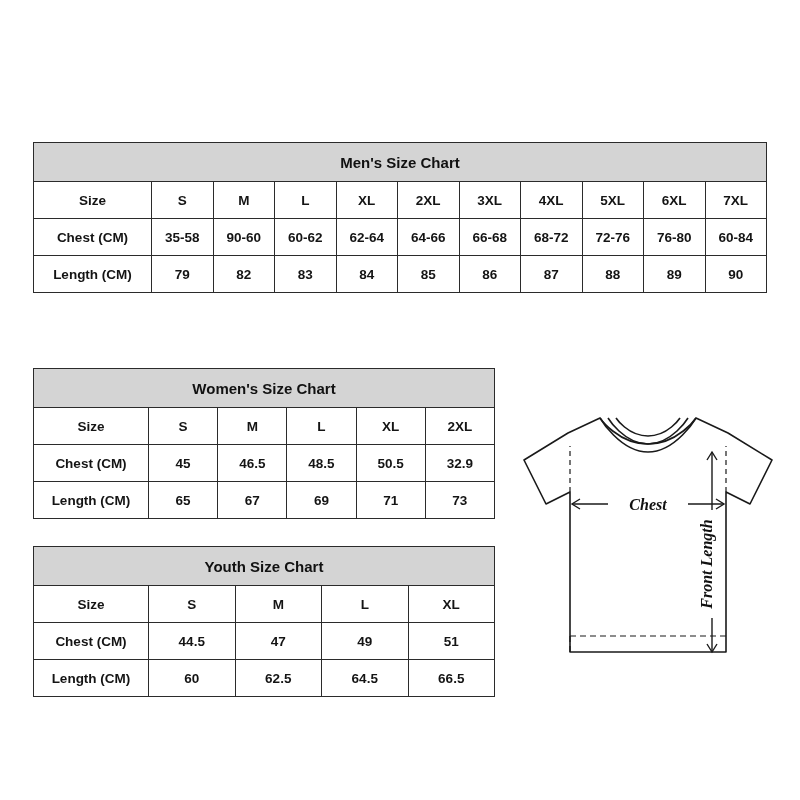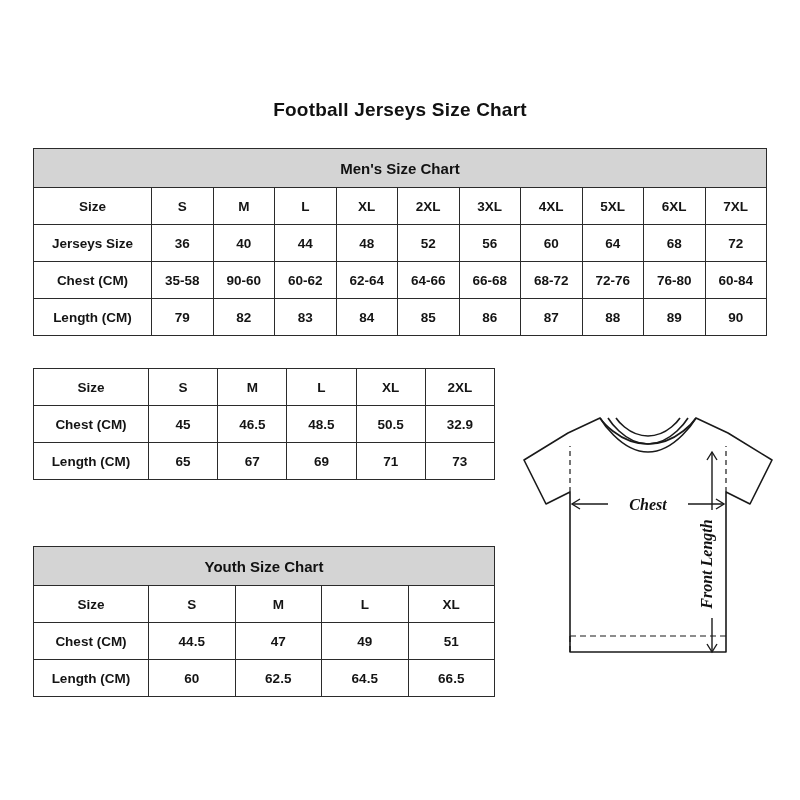--- a/index.html
+++ b/index.html
@@ -60,21 +60,20 @@
   .label-cell {
     font-size: 13px;
   }
 
   
   #men-wrap {
     position: absolute;
     left: 33px;
     top: 142px;
     width: 698px;
-    margin-top: 6px;
   }
   #men-wrap table { width: 734px; }
   #men-wrap col.lab { width: 118px; }
 
   
   #women-wrap {
     position: absolute;
     left: 33px;
     top: 368px;
     width: 462px;
@@ -109,21 +108,20 @@
     font-weight: bold;
     font-size: 16px;
     fill: #111111;
   }
 </style>
 </head>
 <body>
 
 <div id="page">
 
-  <div id="title">Football Jerseys Size Chart</div>
 
   <div id="men-wrap">
     <table class="size-table">
       <colgroup>
         <col class="lab">
         <col>
           <col>
           <col>
           <col>
           <col>
@@ -144,33 +142,20 @@
           <td>L</td>
           <td>XL</td>
           <td>2XL</td>
           <td>3XL</td>
           <td>4XL</td>
           <td>5XL</td>
           <td>6XL</td>
           <td>7XL</td>
         </tr>
         <tr>
-          <td class="label-cell">Jerseys Size</td>
-          <td>36</td>
-          <td>40</td>
-          <td>44</td>
-          <td>48</td>
-          <td>52</td>
-          <td>56</td>
-          <td>60</td>
-          <td>64</td>
-          <td>68</td>
-          <td>72</td>
-        </tr>
-        <tr>
           <td class="label-cell">Chest (CM)</td>
           <td>35-58</td>
           <td>90-60</td>
           <td>60-62</td>
           <td>62-64</td>
           <td>64-66</td>
           <td>66-68</td>
           <td>68-72</td>
           <td>72-76</td>
           <td>76-80</td>
@@ -198,20 +183,23 @@
       <colgroup>
         <col class="lab">
         <col>
           <col>
           <col>
           <col>
           <col>
       </colgroup>
       <tbody>
         <tr>
+          <td class="tbl-header" colspan="6">Women's Size Chart</td>
+        </tr>
+        <tr>
           <td class="label-cell">Size</td>
           <td>S</td>
           <td>M</td>
           <td>L</td>
           <td>XL</td>
           <td>2XL</td>
         </tr>
         <tr>
           <td class="label-cell">Chest (CM)</td>
           <td>45</td>

